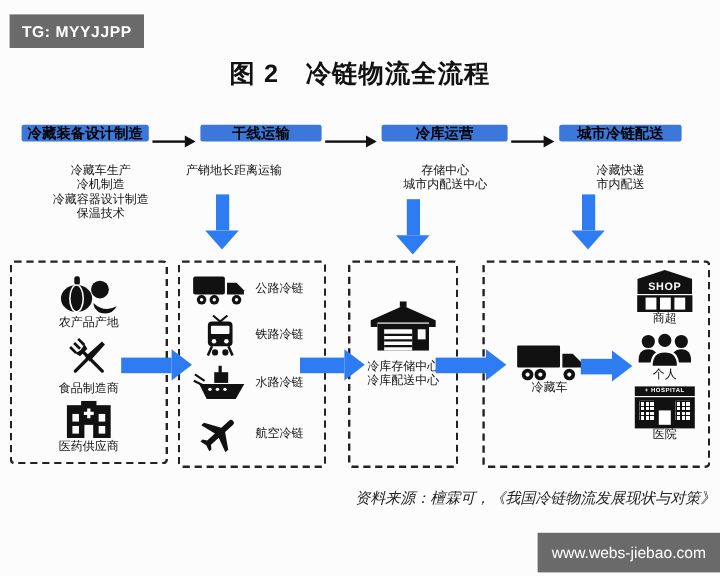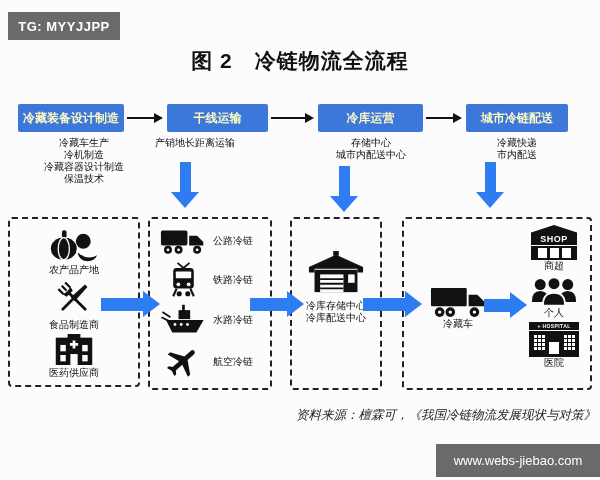--- a/index.html
+++ b/index.html
@@ -3,27 +3,27 @@
 <meta charset="utf-8">
 <style>
   html,body{margin:0;padding:0;}
   .page{position:relative;width:600px;height:480px;background:#fcfcfc;
         font-family:"Liberation Sans",sans-serif;overflow:hidden;color:#111;}
 
   
   .badge{position:absolute;background:#6a6a6a;color:#fff;display:flex;
          align-items:center;justify-content:center;}
   .badge.tg{left:8px;top:12px;width:112px;height:28px;font-size:13px;font-weight:bold;letter-spacing:.5px;}
-  .badge.site{right:0;top:444px;width:164px;height:33px;font-size:13px;}
+  .badge.site{right:0;top:444px;width:152px;height:33px;font-size:13px;}
 
   .title{position:absolute;left:0;top:47px;width:100%;text-align:center;
          font-size:21px;font-weight:bold;letter-spacing:1px;}
 
   
-  .stage{position:absolute;top:104px;height:28px;background:#3b78d9;color:#fef9c3;
+  .stage{position:absolute;top:104px;height:14px;background:#3b78d9;color:#000000;
          font-size:12px;font-weight:bold;display:flex;align-items:center;
          justify-content:center;border-radius:2px;}
   .s1{left:18px;width:106px}.s2{left:167px;width:101px}
   .s3{left:318px;width:105px}.s4{left:466px;width:102px}
 
   
   .conn{position:absolute;top:117px;border-top:2px solid #111;}
   .conn::after{content:"";position:absolute;right:-2px;top:-6px;width:0;height:0;
       border-left:9px solid #111;border-top:5px solid transparent;border-bottom:5px solid transparent;}
   .c1{left:127px;width:34px}.c2{left:271px;width:41px}.c3{left:426px;width:34px}

